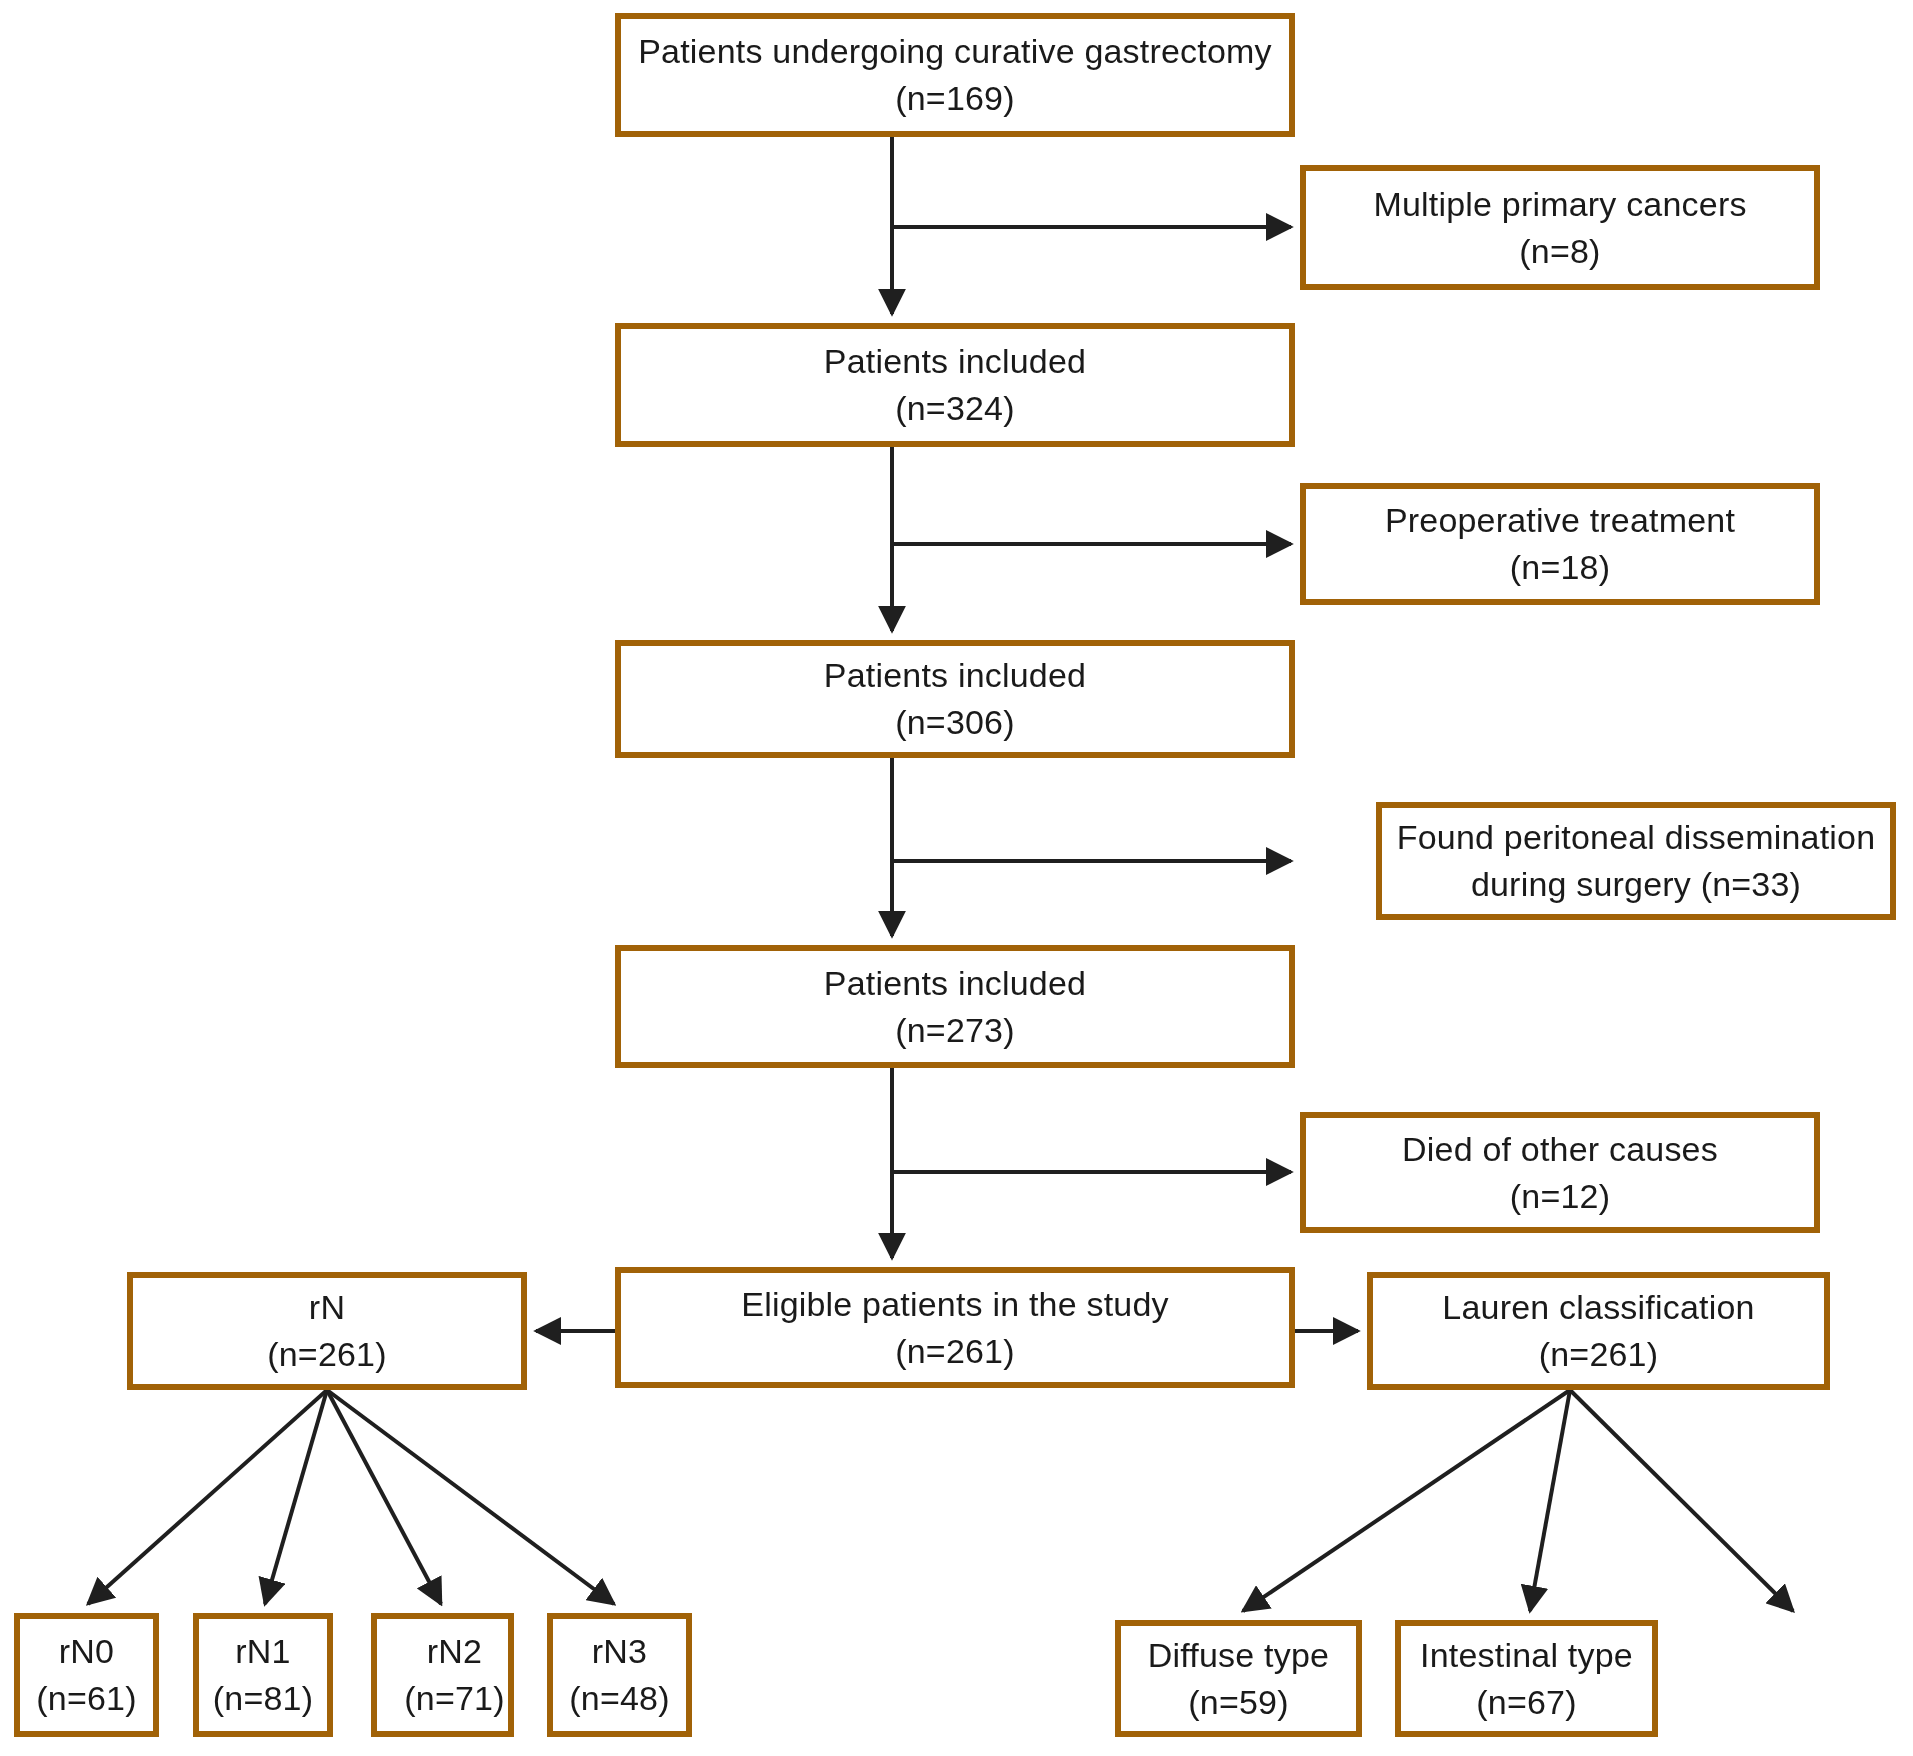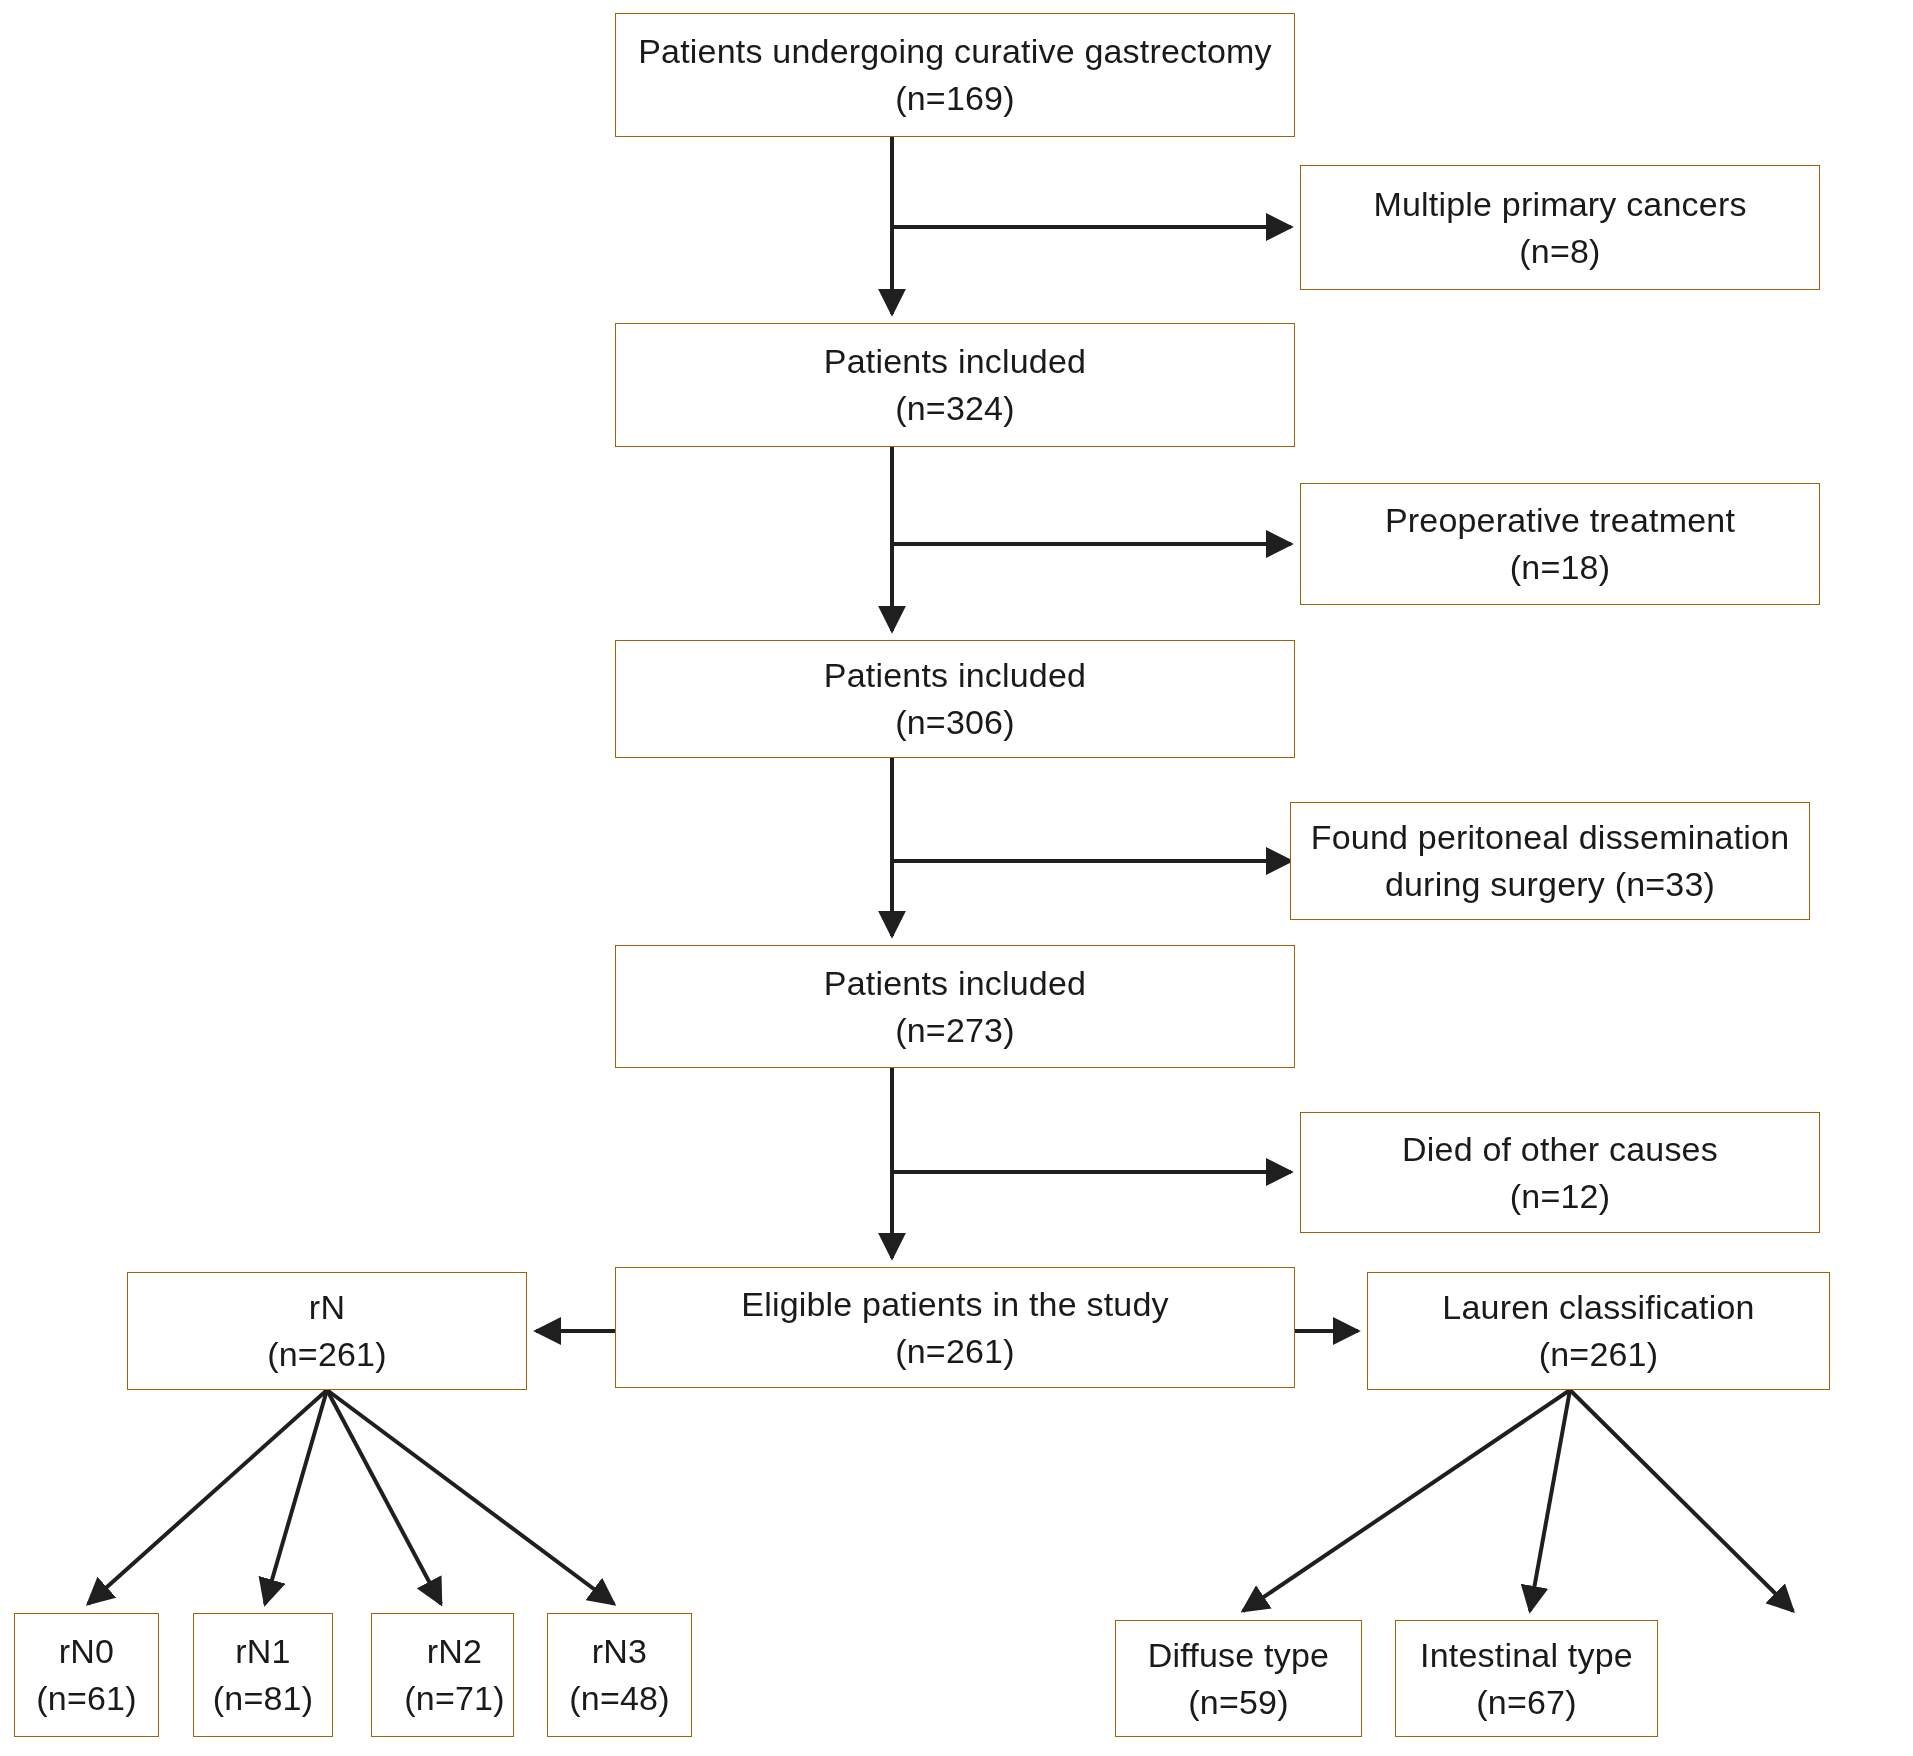--- a/index.html
+++ b/index.html
@@ -21,41 +21,41 @@
     left: 0; top: 0;
     width: 1913px; height: 1756px;
   }
   #connectors line {
     stroke: #1f1f1f;
     stroke-width: 4;
   }
   .box {
     position: absolute;
     box-sizing: border-box;
-    border: 1px solid #a16207;
+    border: 6px solid #a16207;
     background: #ffffff;
     display: flex;
     flex-direction: column;
     justify-content: center;
     align-items: center;
     text-align: center;
     font-size: 34px;
     line-height: 1.38;
     letter-spacing: 0.2px;
   }
   
   .m0 { left: 615px; top: 13px;   width: 680px; height: 124px; }
   .m1 { left: 615px; top: 323px;  width: 680px; height: 124px; }
   .m2 { left: 615px; top: 640px;  width: 680px; height: 118px; }
   .m3 { left: 615px; top: 945px;  width: 680px; height: 123px; }
   .m4 { left: 615px; top: 1267px; width: 680px; height: 121px; }
   
   .e0 { left: 1300px; top: 165px;  width: 520px; height: 125px; }
   .e1 { left: 1300px; top: 483px;  width: 520px; height: 122px; }
-  .e2 { left: 1290px; top: 802px;  width: 520px; height: 118px; }
+  .e2 { left: 1376px; top: 802px;  width: 520px; height: 118px; }
   .e3 { left: 1300px; top: 1112px; width: 520px; height: 121px; }
   
   .rn     { left: 127px;  top: 1272px; width: 400px; height: 118px; }
   .lauren { left: 1367px; top: 1272px; width: 463px; height: 118px; }
   
   .rn0 { left: 14px;  top: 1613px; width: 145px; height: 124px; }
   .rn1 { left: 193px; top: 1613px; width: 140px; height: 124px; }
   .rn2 { left: 371px; top: 1613px; width: 143px; height: 124px; padding-left: 24px; }
   .rn3 { left: 547px; top: 1613px; width: 145px; height: 124px; }
   

